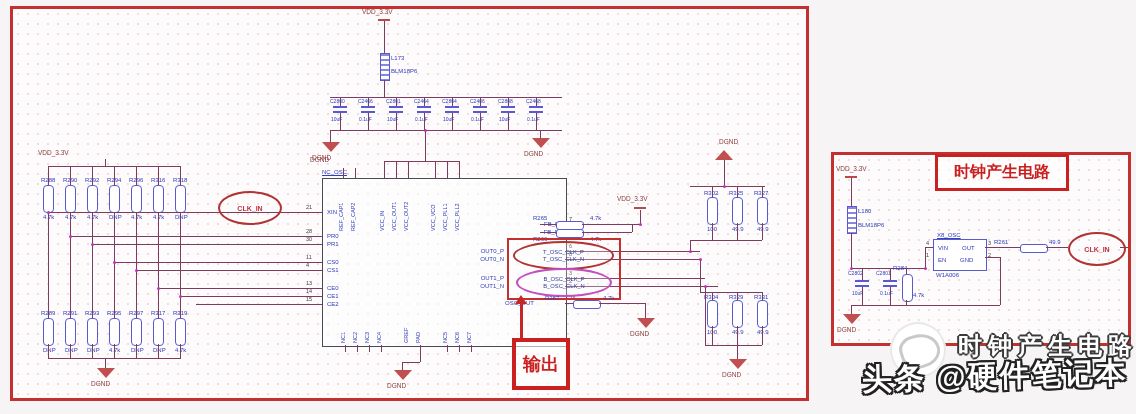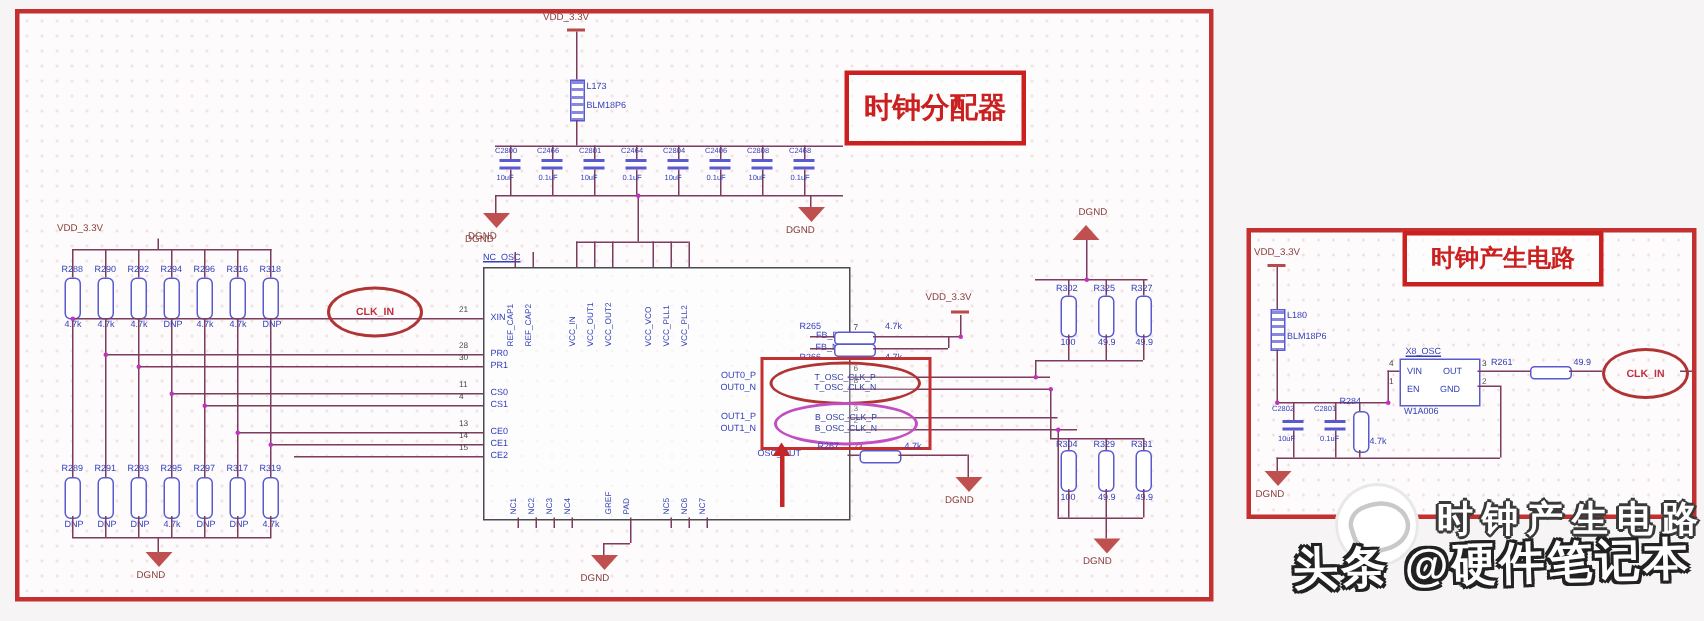--- a/index.html
+++ b/index.html
@@ -55,23 +55,20 @@
   .wm-logo span{position:absolute;left:10px;top:12px;width:34px;height:28px;
                 border:3px solid #c9c9c9;border-radius:40% 60% 50% 50%;transform:rotate(-18deg);}
 </style>
 </head>
 <body>
 
 <div class="stage">
 
   <div class="redbox grid" style="left:10px;top:6px;width:793px;height:389px;"></div>
 
-  <div class="titlebox" style="left:563px;top:47px;width:115px;height:44px;font-size:19px;">
-    <span>时钟分配器</span>
-  </div>
 
   <div>
     <span class="plbl" style="left:362px;top:9px;">VDD_3.3V</span>
     <div class="pwrbar" style="left:378px;top:19px;"></div>
     <div class="wv" style="left:384px;top:21px;height:32px;"></div>
     <div class="coil" style="left:380px;top:53px;"></div>
     <span class="ref" style="left:391px;top:55px;">L173</span>
     <span class="ref" style="left:391px;top:68px;">BLM18P6</span>
     <div class="wv" style="left:384px;top:80px;height:17px;"></div>
   </div>
@@ -428,20 +425,23 @@
     <div class="wv" style="left:705px;top:286px;height:59px;"></div>
     <div class="dot" style="left:704px;top:285px;"></div>
     <div class="wv" style="left:718px;top:286px;height:0px;"></div>
     <div class="wv" style="left:737px;top:345px;height:14px;"></div>
     <div class="gnd-d" style="left:729px;top:359px;"></div>
     <span class="plbl" style="left:722px;top:372px;">DGND</span>
   </div>
 
   <div class="redarrow-line" style="left:520px;top:303px;height:35px;"></div>
   <div class="redarrow-head" style="left:515px;top:295px;"></div>
+  <div class="titlebox" style="left:512px;top:338px;width:50px;height:44px;font-size:18px;border-width:4px;">
+    <span>输出</span>
+  </div>
 
   <div class="redbox grid" style="left:831px;top:152px;width:294px;height:188px;"></div>
   <div class="titlebox" style="left:935px;top:154px;width:128px;height:31px;font-size:16px;">
     <span>时钟产生电路</span>
   </div>
 
   <div>
     <span class="plbl" style="left:836px;top:166px;">VDD_3.3V</span>
     <div class="pwrbar" style="left:845px;top:176px;"></div>
     <div class="wv" style="left:851px;top:178px;height:28px;"></div>

